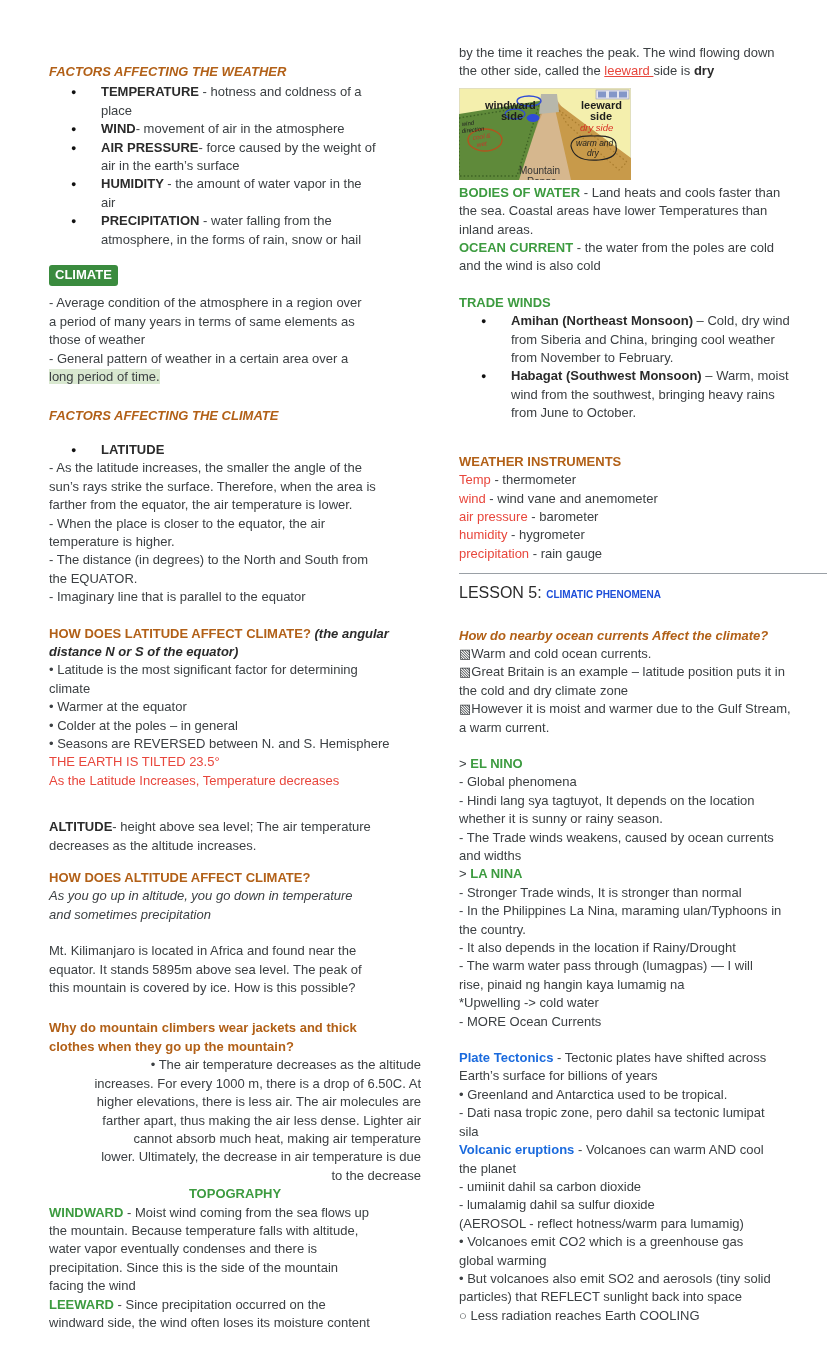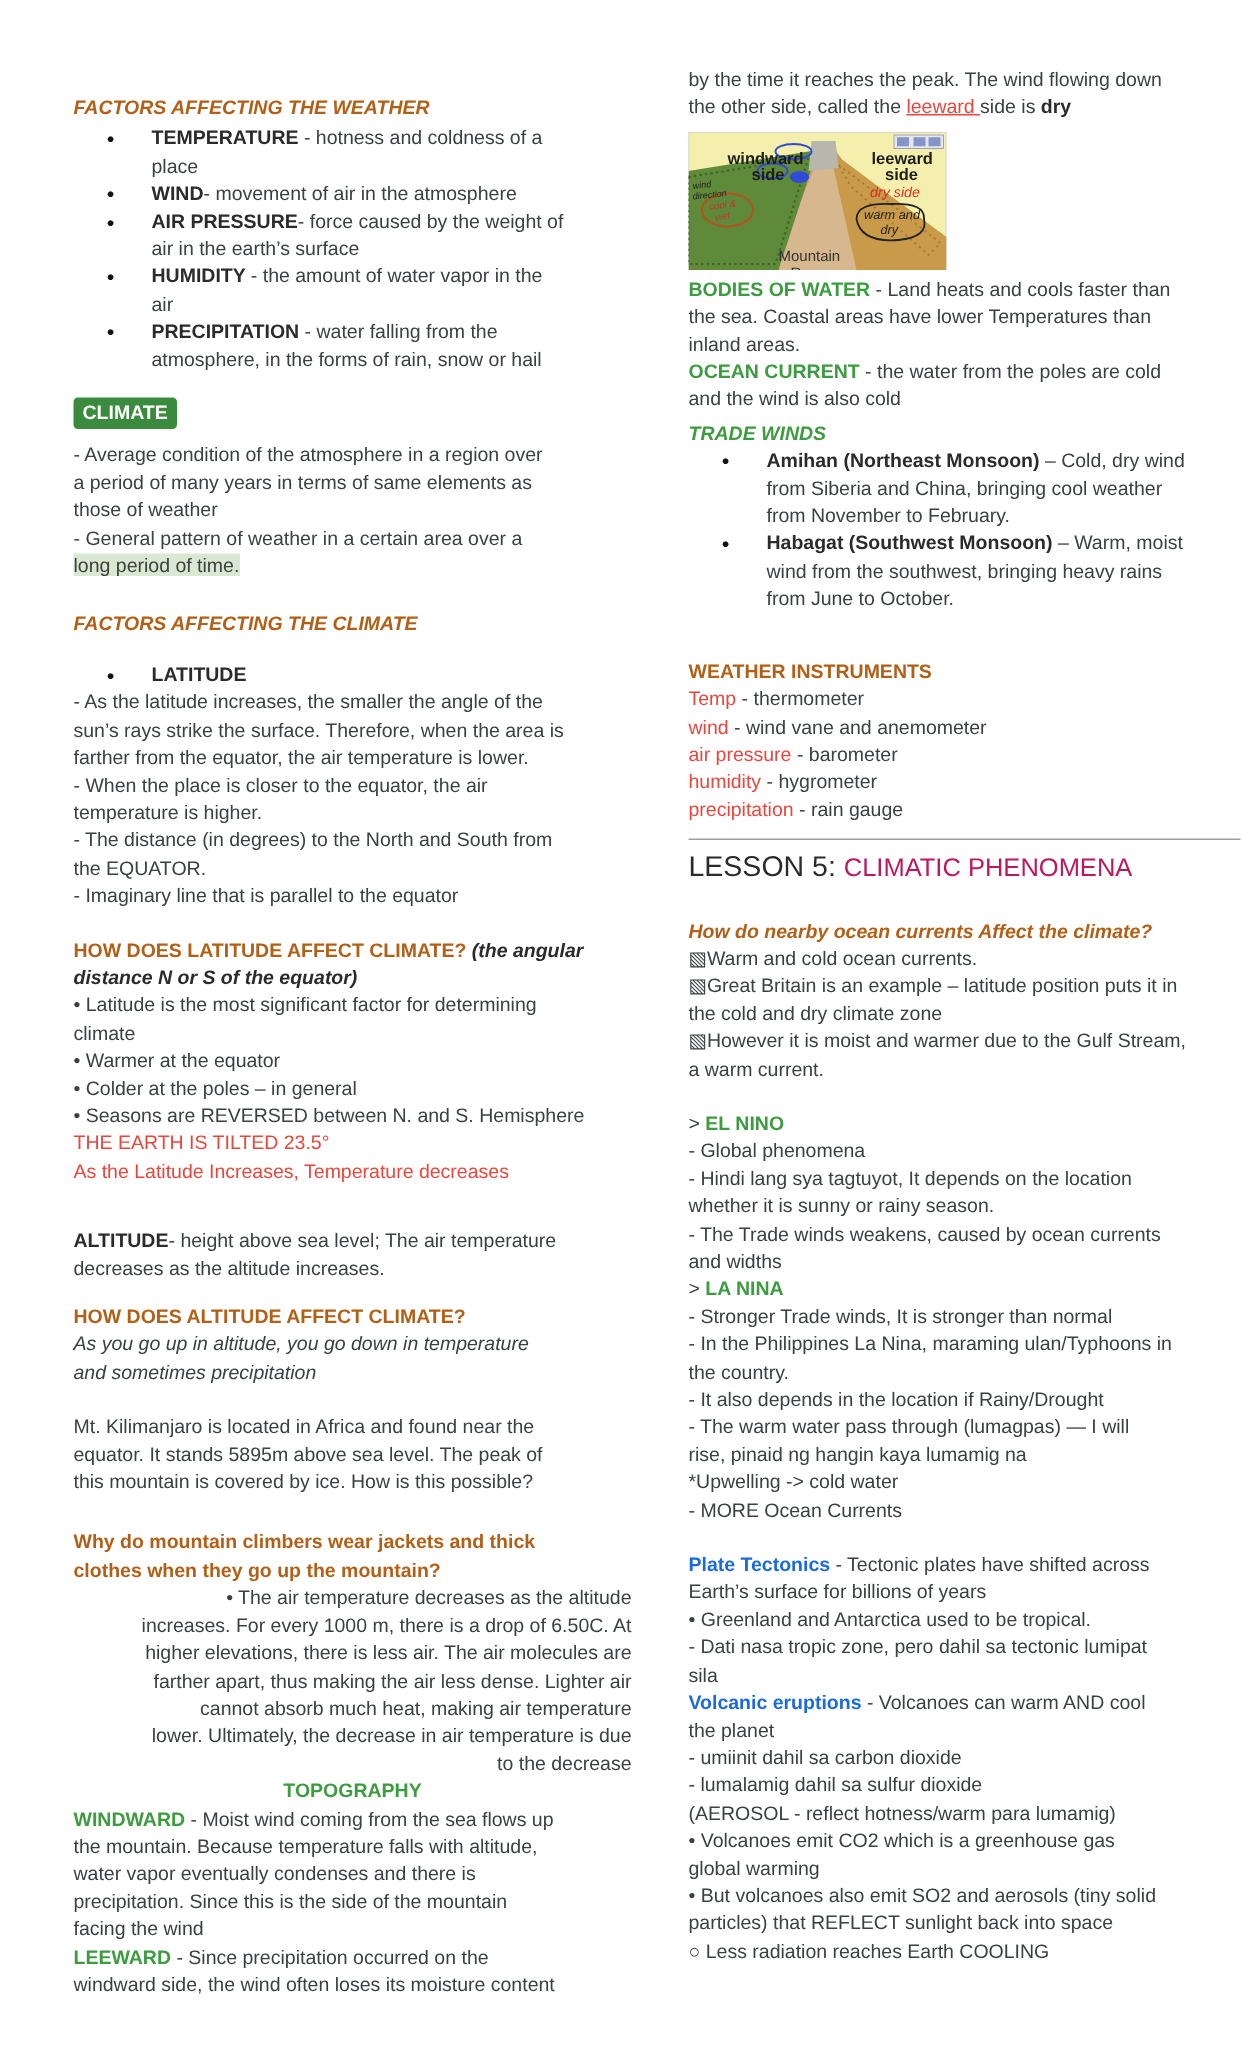--- a/index.html
+++ b/index.html
@@ -14,22 +14,22 @@
   .r-b{font-weight:700;color:#2b2b2b;}
   .r-it{font-style:italic;}
   .r-boldit{font-weight:700;font-style:italic;color:#2b2b2b;}
   .r-brown{color:#b26017;font-weight:700;}
   .r-brownit{color:#b26017;font-weight:700;font-style:italic;}
   .r-green{color:#3d9b40;font-weight:700;}
   .r-red{color:#e8463c;}
   .r-blue{color:#1a6add;font-weight:700;}
   .r-hl{background:#d9e8d0;}
   .r-redlink{color:#e8463c;text-decoration:underline;text-decoration-color:#e8463c;}
-  .r-lesson{font-size:19px;color:#2b2b2b;}
-  .r-lessonb{font-size:17px;font-weight:400;color:#be185d;}
+  .r-lesson{font-size:16px;color:#2b2b2b;}
+  .r-lessonb{font-size:10px;font-weight:700;color:#1d4ed8;}
   .ul{padding-left:22px;}
   .li{display:flex;}
   .li .marker{width:30px;min-width:30px;font-size:9px;line-height:18.4px;color:#111;}
   .li .li-content{flex:1;white-space:pre-line;}
   .badge-wrap{margin:0;}
   .badge{display:inline-block;background:#3a8b3e;color:#ffffff;font-weight:700;
          padding:1px 6px 2px 6px;border-radius:3px;font-size:13px;}
   .rule{border-top:1px solid #9aa0a6;height:0;width:100%;}
   .figure{margin:7px 0 4px 0;width:172px;height:92px;}
   .figure svg{display:block;}
@@ -170,21 +170,21 @@
         <text x="18" y="59" font-size="6.5" font-style="italic" fill="#c0392b" transform="rotate(-8 18 59)">wet</text>
       </svg>
     </div>
 
     <div id="right-rest">
         <p class="para" style="margin-top: 2px;"><span class="r-green">BODIES OF WATER</span><span class="r-plain"> - Land heats and cools faster than
 the sea. Coastal areas have lower Temperatures than
 inland areas.</span></p>
         <p class="para" style="margin-top: 0px;"><span class="r-green">OCEAN CURRENT</span><span class="r-plain"> - the water from the poles are cold
 and the wind is also cold</span></p>
-        <p class="para" style="margin-top: 4px; font-style: italic;"><span class="r-green">TRADE WINDS</span></p>
+        <p class="para" style="margin-top: 18px;"><span class="r-green">TRADE WINDS</span></p>
         <div class="ul" style="margin-top: 0px;">
           <div class="li">
             <span class="marker">●</span>
             <span class="li-content"><span class="r-b">Amihan (Northeast Monsoon)</span><span class="r-plain"> – Cold, dry wind
 from Siberia and China, bringing cool weather
 from November to February.</span></span>
           </div>
           <div class="li">
             <span class="marker">●</span>
             <span class="li-content"><span class="r-b">Habagat (Southwest Monsoon)</span><span class="r-plain"> – Warm, moist

